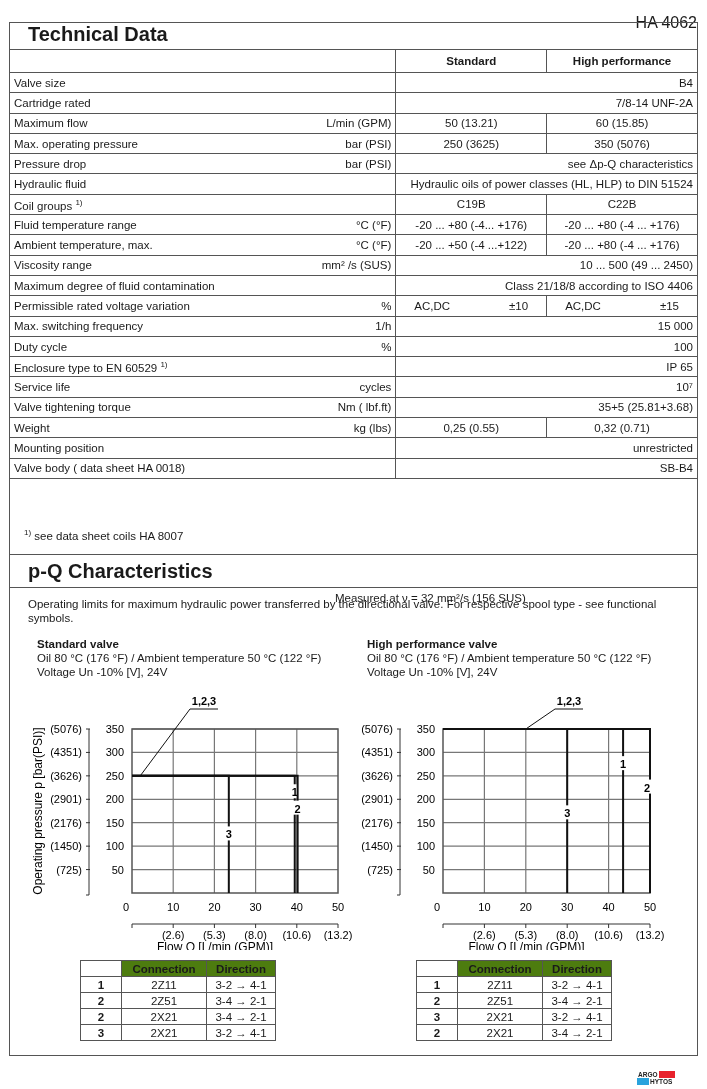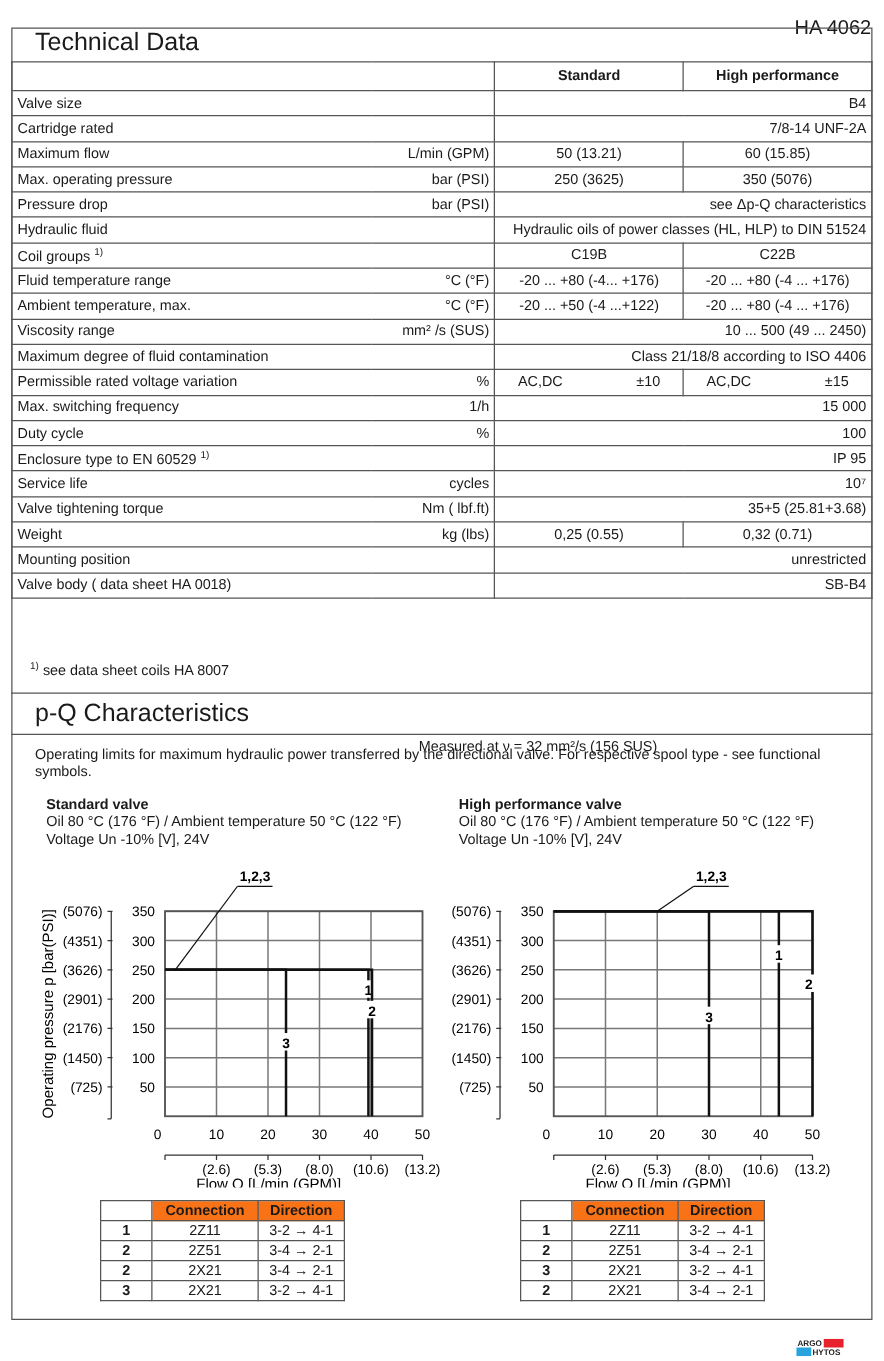--- a/index.html
+++ b/index.html
@@ -1,38 +1,38 @@
 <!DOCTYPE html>
 <html><head>
 <meta charset="utf-8">
 <style>
   html,body{margin:0;padding:0;background:#fff;}
   body{width:707px;height:1089px;position:relative;font-family:"Liberation Sans",sans-serif;color:#1a1a1a;overflow:hidden;}
   .docid{position:absolute;top:0;right:10px;font-size:16px;margin-top:14px;}
   .frame{position:absolute;left:9px;top:22px;width:689px;height:1034px;border:1px solid #555;box-sizing:border-box;}
-  .sec-title{position:absolute;left:28px;font-size:20px;font-weight:normal;}
+  .sec-title{position:absolute;left:28px;font-size:20px;font-weight:bold;}
   .hline{position:absolute;left:9px;width:689px;height:0;border-top:1px solid #555;}
   table.td{position:absolute;left:9px;top:49px;width:689px;border-collapse:collapse;font-size:11.5px;}
   table.td td{border:1px solid #555;height:20.3px;padding:0 4px;box-sizing:border-box;}
   table.td td.lbl{width:288px;border-right:none;}
   table.td td.unit{width:99px;text-align:right;border-left:none;}
   table.td td.v{text-align:right;}
   table.td td.vs{width:151px;text-align:center;}
   table.td td.vh{width:151px;text-align:center;}
   table.td tr.hdr td{font-weight:bold;height:23px;}
   sup{font-size:8px;}
   .foot{position:absolute;left:24px;top:528px;font-size:11.5px;}
   .meas{position:absolute;left:323px;top:592px;font-size:11.5px;padding-left:12px;}
   .desc{position:absolute;left:28px;top:597px;width:640px;font-size:11.5px;line-height:14px;}
   .cond{position:absolute;font-size:11.5px;line-height:14px;}
   .cond b{display:block;}
   svg text{font-family:"Liberation Sans",sans-serif;}
   table.ct{position:absolute;border-collapse:collapse;font-size:11.5px;width:196px;}
   table.ct td{border:1px solid #555;height:15px;text-align:center;padding:0;}
-  table.ct tr.h td{font-weight:bold;background:#f97316;}
+  table.ct tr.h td{font-weight:bold;background:#4d7c0f;}
   table.ct td.n{font-weight:bold;width:40px;}
   .logo{position:absolute;right:32px;top:1071px;width:38px;height:14px;}
 </style>
 </head>
 <body>
 
 <div class="docid">HA 4062</div>
 <div class="frame"></div>
 
 <div class="sec-title" style="top:23px">Technical Data</div>
@@ -123,21 +123,21 @@
         <td class="v" colspan="2">15 000</td>
       </tr>
       <tr>
         <td class="lbl"><span>Duty cycle</span></td>
         <td class="unit">%</td>
         <td class="v" colspan="2">100</td>
       </tr>
       <tr>
         <td class="lbl"><span>Enclosure type to  EN 60529</span> <sup>1)</sup></td>
         <td class="unit"></td>
-        <td class="v" colspan="2">IP 95</td>
+        <td class="v" colspan="2">IP 65</td>
       </tr>
       <tr>
         <td class="lbl"><span>Service life</span></td>
         <td class="unit">cycles</td>
         <td class="v" colspan="2">10⁷</td>
       </tr>
       <tr>
         <td class="lbl"><span>Valve tightening torque</span></td>
         <td class="unit">Nm ( lbf.ft)</td>
         <td class="v" colspan="2">35+5 (25.81+3.68)</td>

